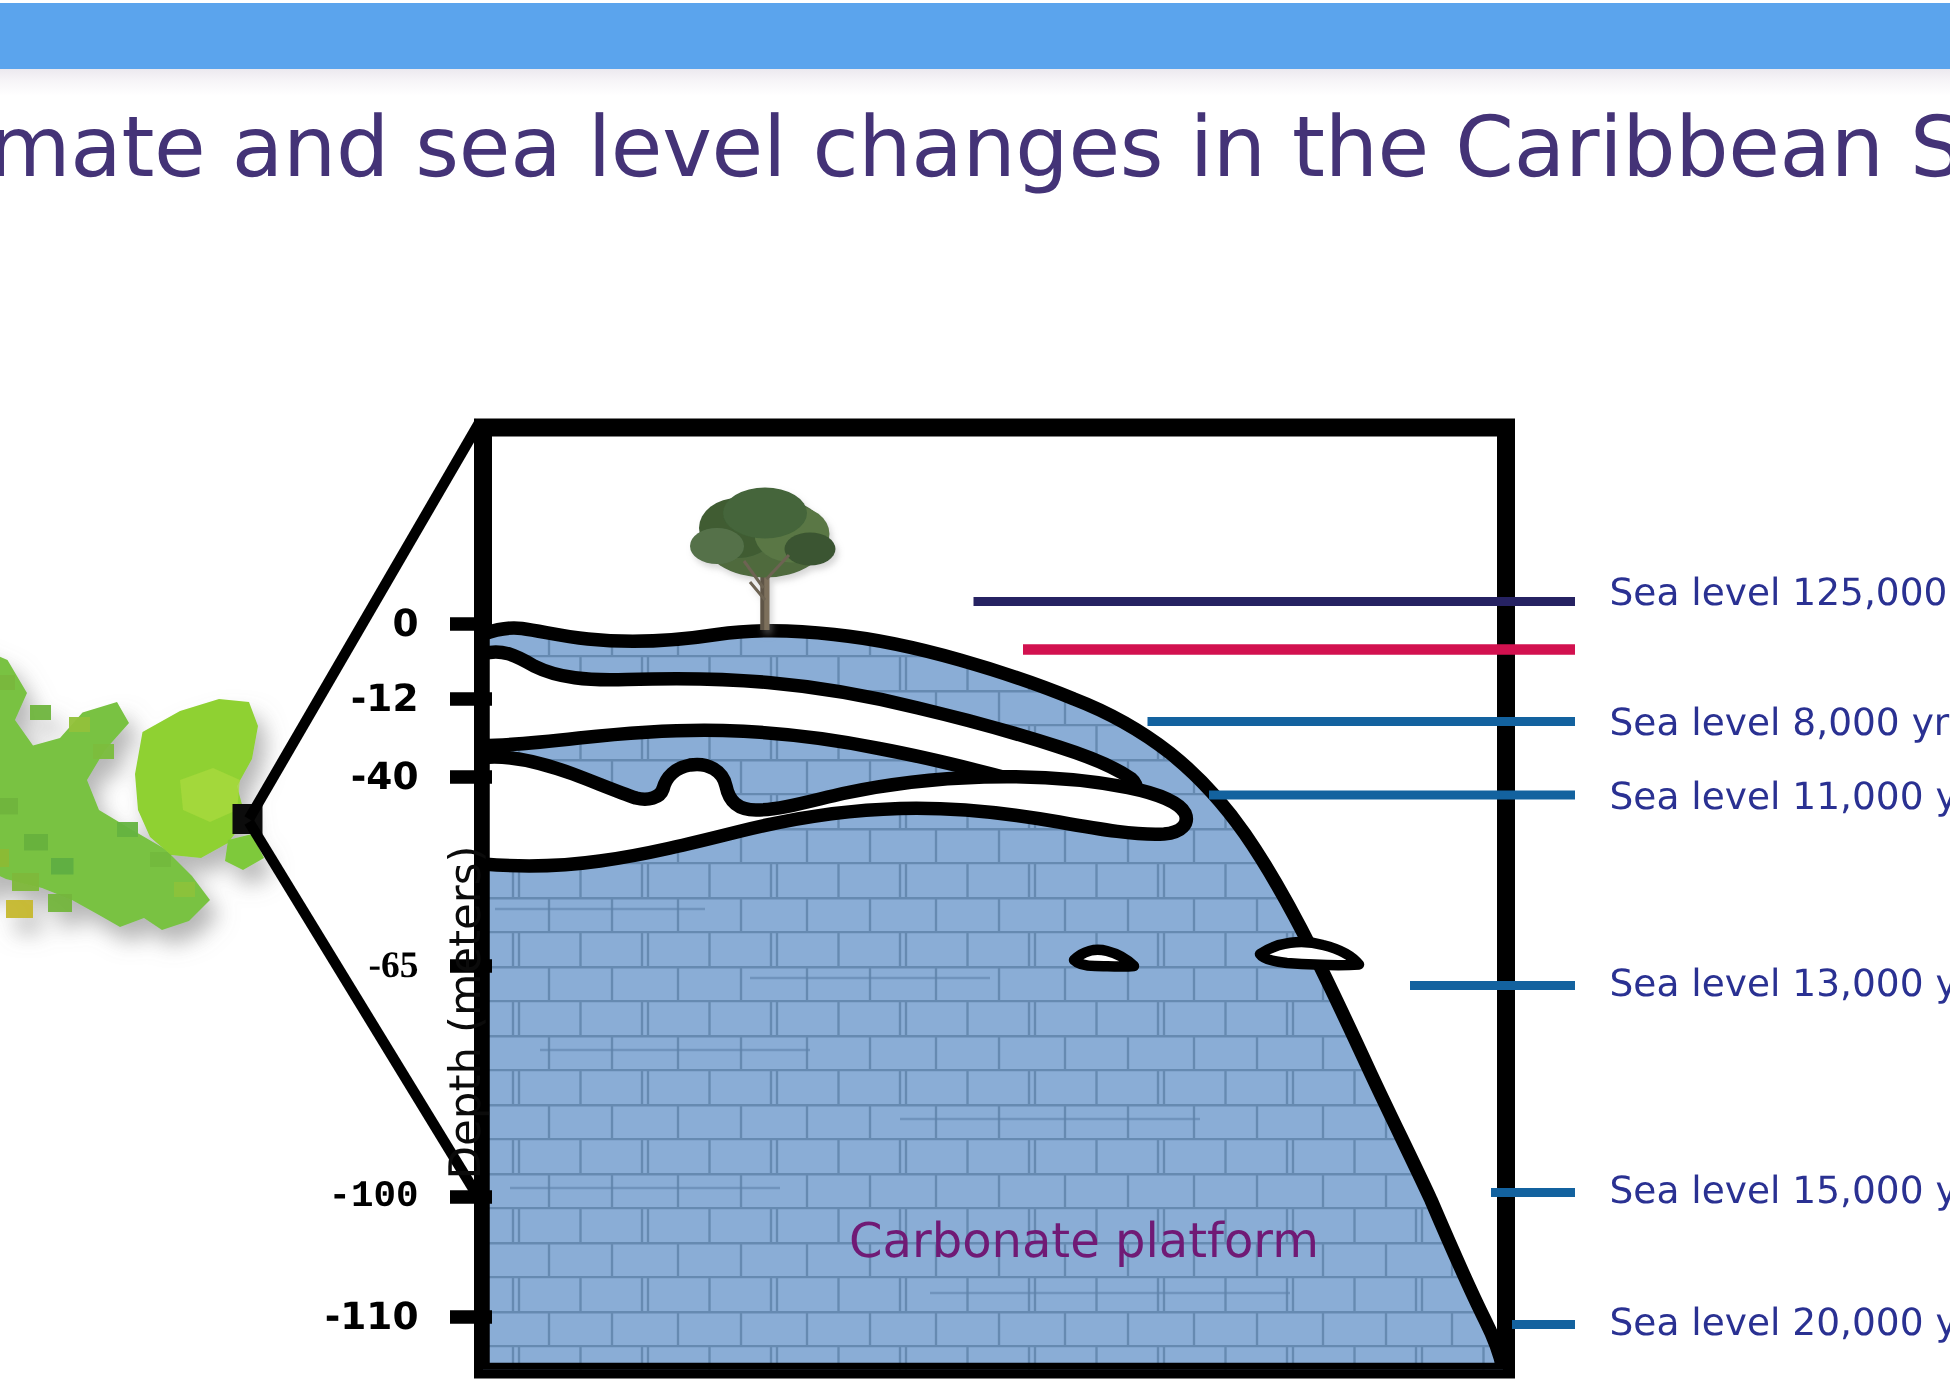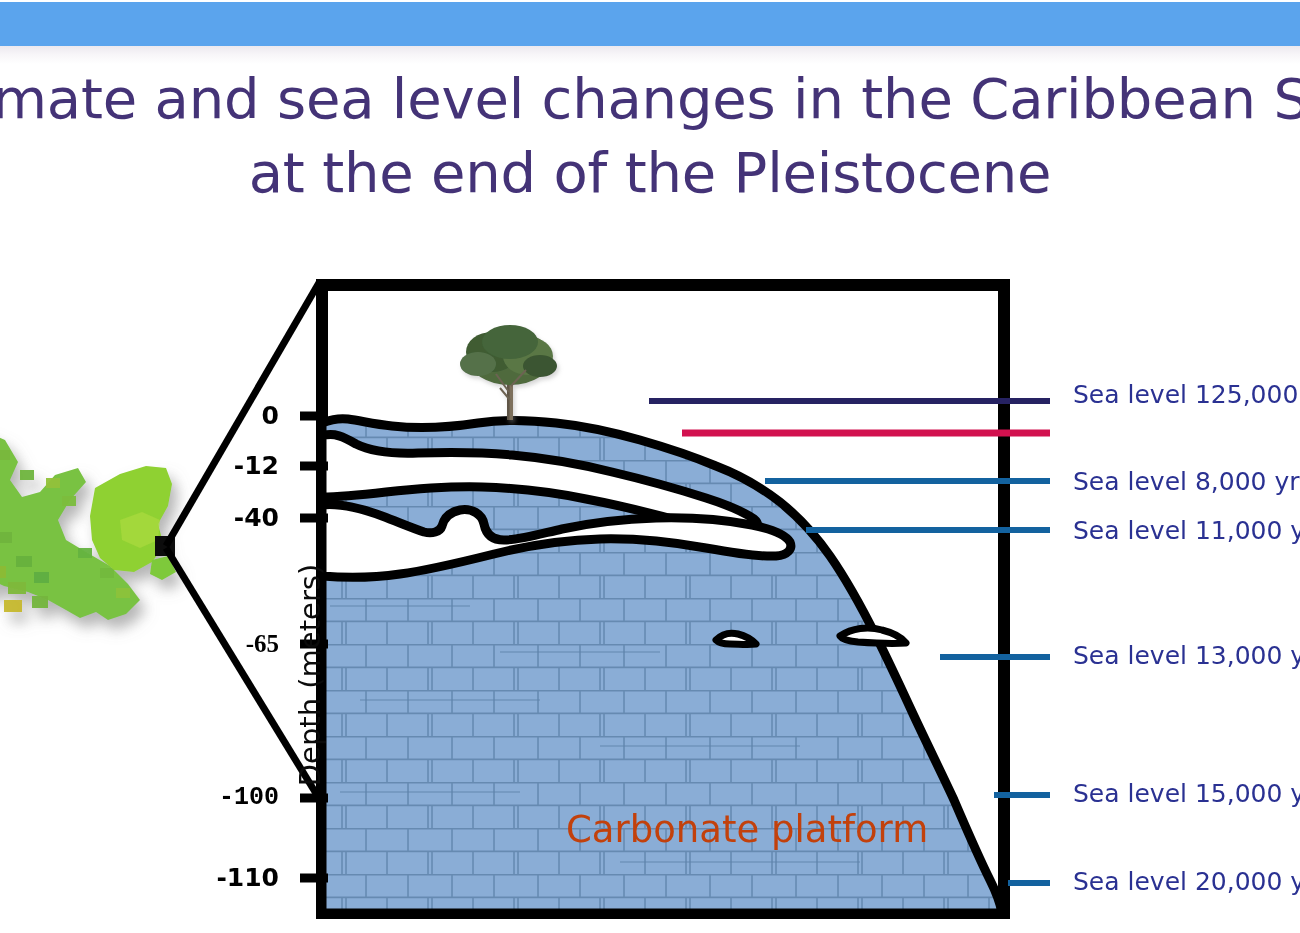--- a/index.html
+++ b/index.html
@@ -93,22 +93,22 @@
     color: #0b0b0b;
     font-family: "DejaVu Sans", "Liberation Sans", sans-serif;
     white-space: nowrap;
   }
 
   
   .platform-caption {
     position: absolute;
     left: 566px;
     top: 808px;
-    font-size: 37px;
-    color: #c2410c;
+    font-size: 32px;
+    color: #701a75;
     font-family: "DejaVu Sans", "Liberation Sans", sans-serif;
     white-space: nowrap;
     text-align: center;
   }
 
   
   .legend-label {
     position: absolute;
     left: 1073px;
     font-size: 25px;
@@ -120,21 +120,21 @@
   .legend-label.actual { color: #d2114f; }
 </style>
 </head>
 <body>
 
 <div id="slide">
 
   <div class="topbar"></div>
   <div class="topbar-shadow"></div>
 
-  <div class="title"><span>Climate and sea level changes in the Caribbean Sea</span><br><span>at the end of the Pleistocene</span></div>
+  <div class="title"><span>Climate and sea level changes in the Caribbean Sea</span><br></div>
 
   <div class="figure">
   <svg width="1300" height="933" viewBox="0 0 1300 933" xmlns="http://www.w3.org/2000/svg">
 
     <defs>
 
       <pattern id="brick" width="86" height="46" patternUnits="userSpaceOnUse">
         <rect width="86" height="46" fill="#8aadd6"></rect>
         <g stroke="#5f83ab" stroke-width="1.6" opacity="0.85">
           <line x1="0" y1="0.8" x2="86" y2="0.8"></line>

